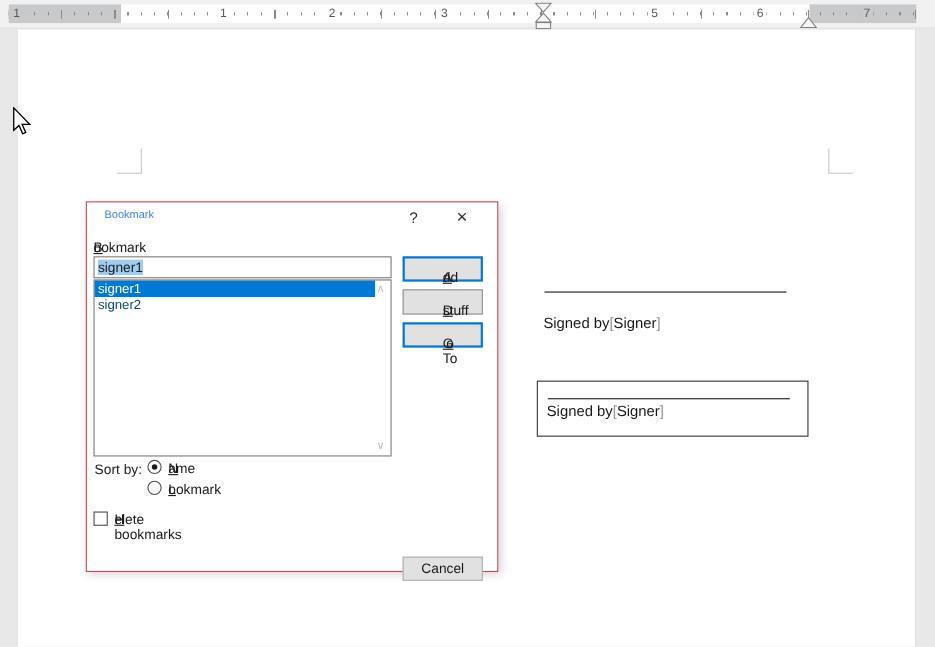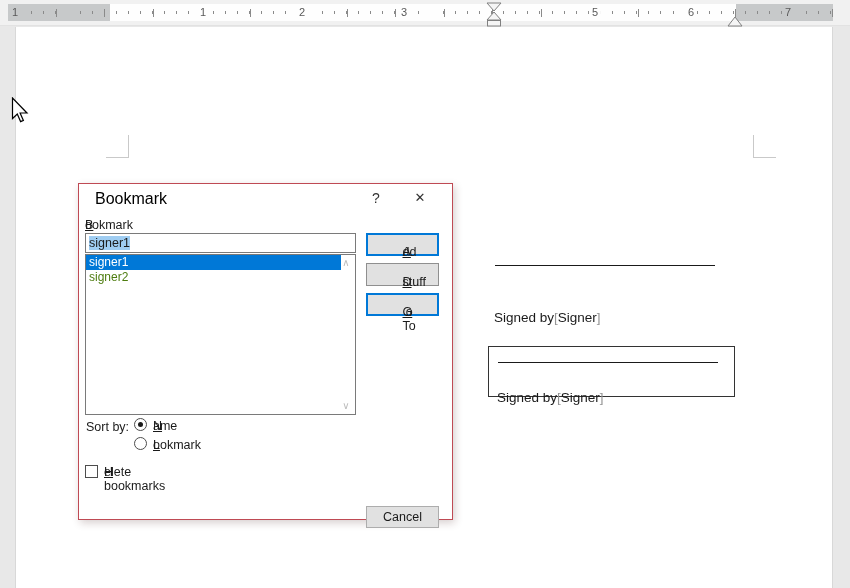--- a/index.html
+++ b/index.html
@@ -25,43 +25,43 @@
 
   
   .page { position:absolute; left:15px; top:27px; width:818px; height:561px; background:#ffffff; border-left:1px solid #d8d8d8; border-right:1px solid #d8d8d8; }
   .crop { position:absolute; background:#c9c9c9; }
   .crop-tl-v { left:112px; top:108px; width:1px; height:23px; }
   .crop-tl-h { left:90px;  top:130px; width:23px; height:1px; }
   .crop-tr-v { left:737px; top:108px; width:1px; height:23px; }
   .crop-tr-h { left:737px; top:130px; width:23px; height:1px; }
   .doc-text { position:absolute; left:113px; top:136px; font-size:14px; color:#1a1a1a; }
   .sig-line1 { position:absolute; left:495px; top:265px; width:220px; height:1px; background:#1a1a1a; }
-  .sig-text { position:absolute; font-size:13.5px; color:#1a1a1a; white-space:nowrap;margin-top:24px; }
+  .sig-text { position:absolute; font-size:13.5px; color:#1a1a1a; white-space:nowrap; }
   .sig-text1 { left:494px; top:286px; }
   .bk { color:#949494; }
   .sig-box { position:absolute; left:488px; top:346px; width:247px; height:51px; border:1px solid #333333; background:#fff; }
   .sig-line2 { position:absolute; left:9px; top:15px; width:220px; height:1px; background:#1a1a1a; }
   .sig-text2 { left:8px; top:19px; }
 
   
   .cursor { position:absolute; left:11px; top:97px; }
 
   
   .dlg { position:absolute; left:78px; top:183px; width:375px; height:337px; background:#ffffff;
          border:1.5px solid #bf4a54; box-shadow:2px 3px 8px rgba(60,20,20,0.20); font-size:13px; color:#1a1a1a; }
   .dlg * { position:absolute; }
-  .dlg-title { left:16px; top:6px; font-size:16px; color:#000000; }
+  .dlg-title { left:16px; top:6px; font-size:10px; color:#3b82f6; }
   .dlg-help  { left:284px; top:4px; width:26px; height:20px; text-align:center; font-size:14px; color:#333; line-height:20px; cursor:default; }
   .dlg-close { left:326px; top:4px; width:30px; height:20px; text-align:center; font-size:13px; color:#333; line-height:20px; cursor:default; }
   .lbl-name { left:6px; top:34px; font-size:12.5px; }
   .ac { text-decoration:underline; }
   .name-input { left:6px; top:49px; width:271px; height:20px; border:1px solid #7a7a7a; background:#fff; font-size:12.5px; line-height:18px; padding-left:3px; }
   .sel-text { position:static; background:#9fcdf2; }
   .listbox { left:6px; top:70px; width:271px; height:161px; border:1px solid #7a7a7a; background:#fff; }
-  .list-row { position:absolute; left:0; width:255px; height:15px; line-height:15px; font-size:12px; padding-left:3px; color:#4d7c0f; }
+  .list-row { position:absolute; left:0; width:255px; height:15px; line-height:15px; font-size:12px; padding-left:3px; color:#0c4a6e; }
   .list-row.selected { background:#0078d7; color:#ffffff; }
   .row0 { top:0px; } .row1 { top:15px; }
   .scroll-up, .scroll-dn { right:3px; width:12px; height:12px; color:#bdbdbd; font-size:10px; line-height:12px; text-align:center; }
   .scroll-up { top:2px; } .scroll-dn { bottom:2px; }
   .btn { width:73px; height:23px; background:#e1e1e1; font-size:12.5px; text-align:center; color:#1a1a1a;
          display:flex; align-items:center; justify-content:center; font-family:"Liberation Sans",sans-serif; }
   .btn-blue { border:2px solid #0078d7; }
   .btn-gray { border:1px solid #8f8f8f; }
   .btn-add { left:287px; top:49px; }
   .btn-delete { left:287px; top:79px; }

